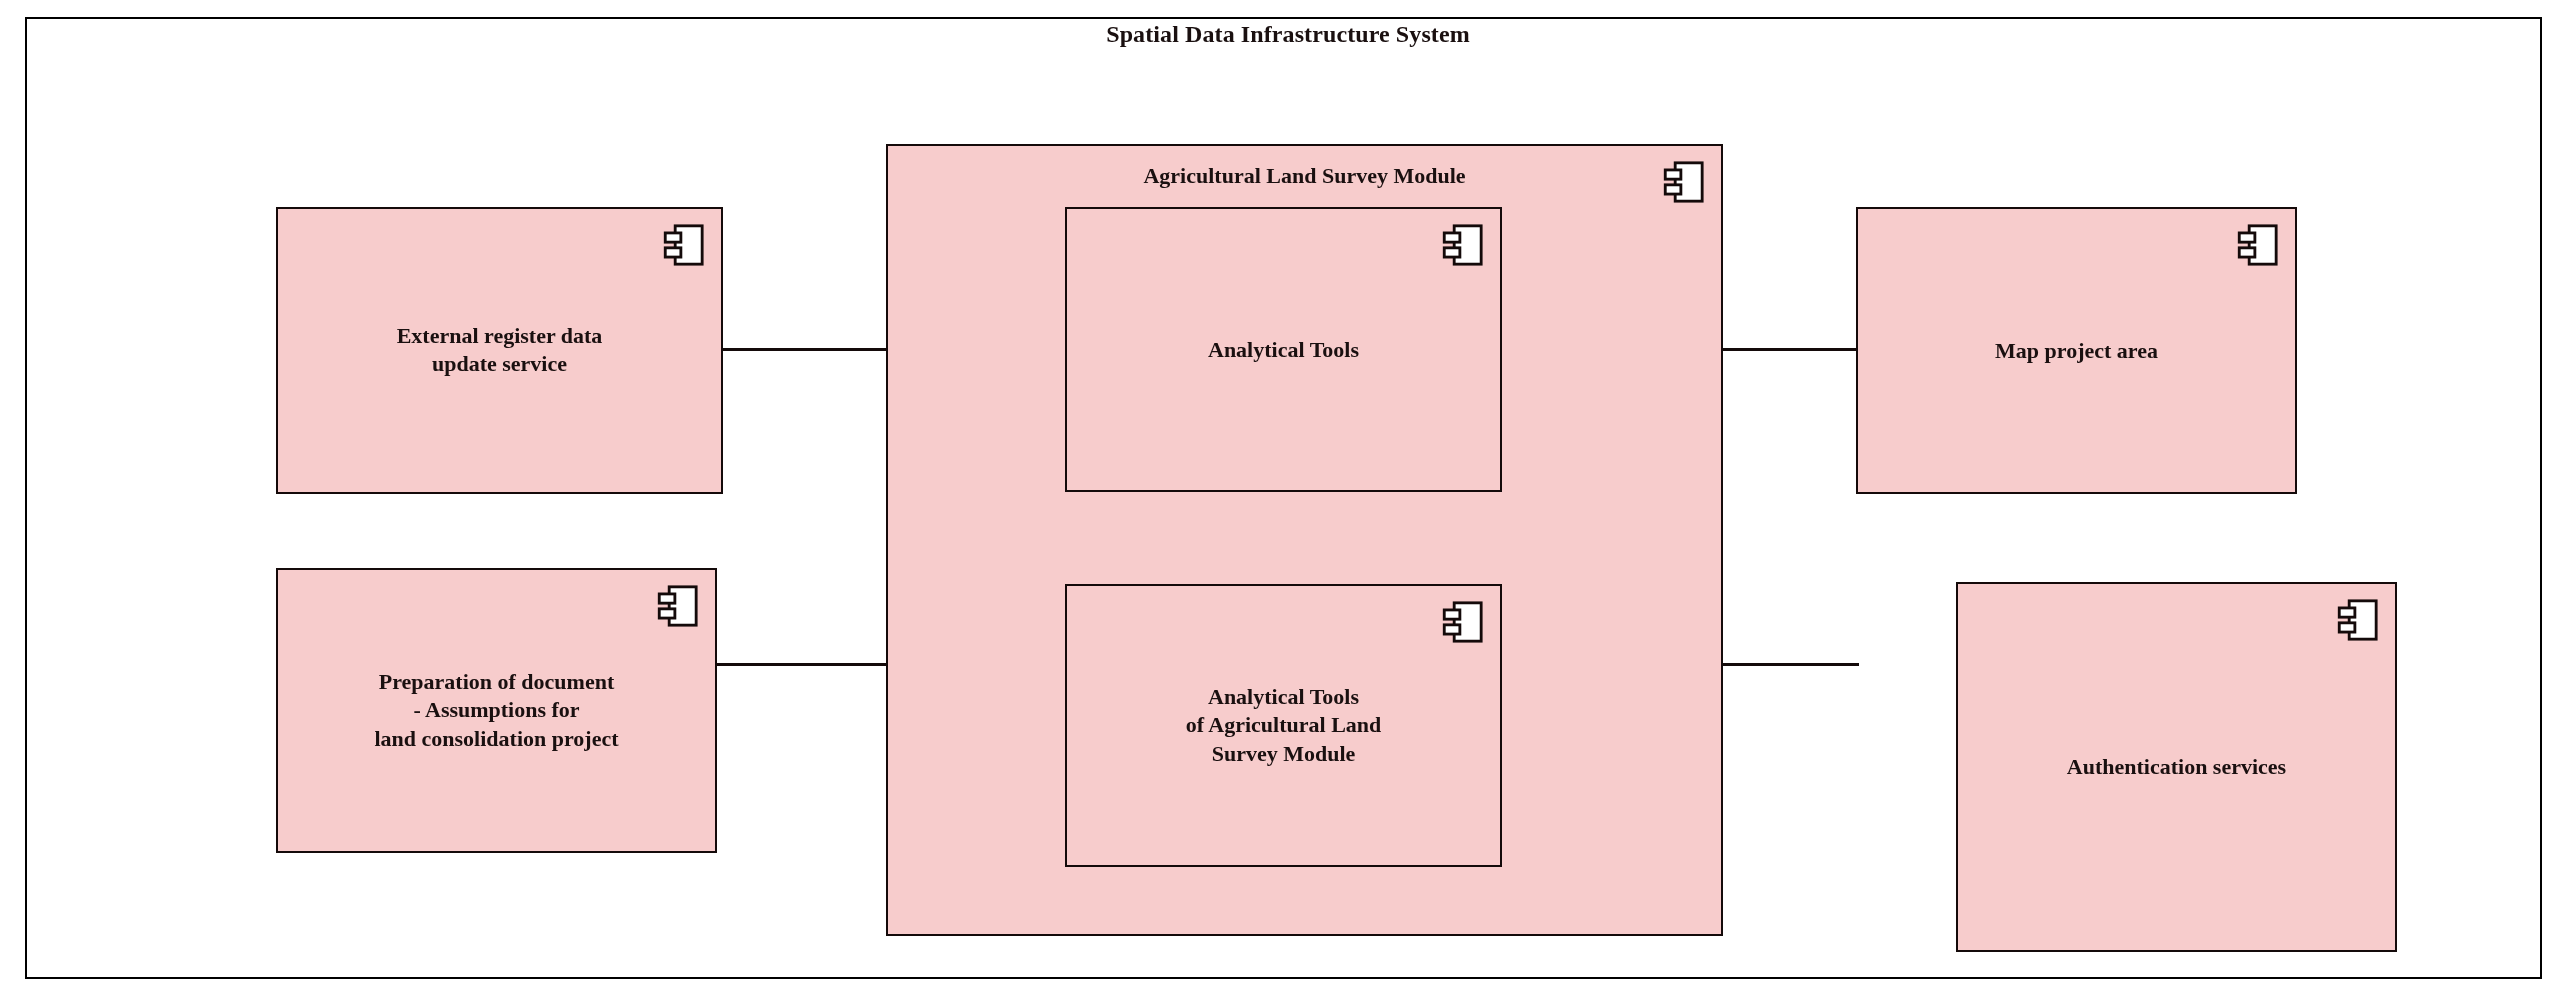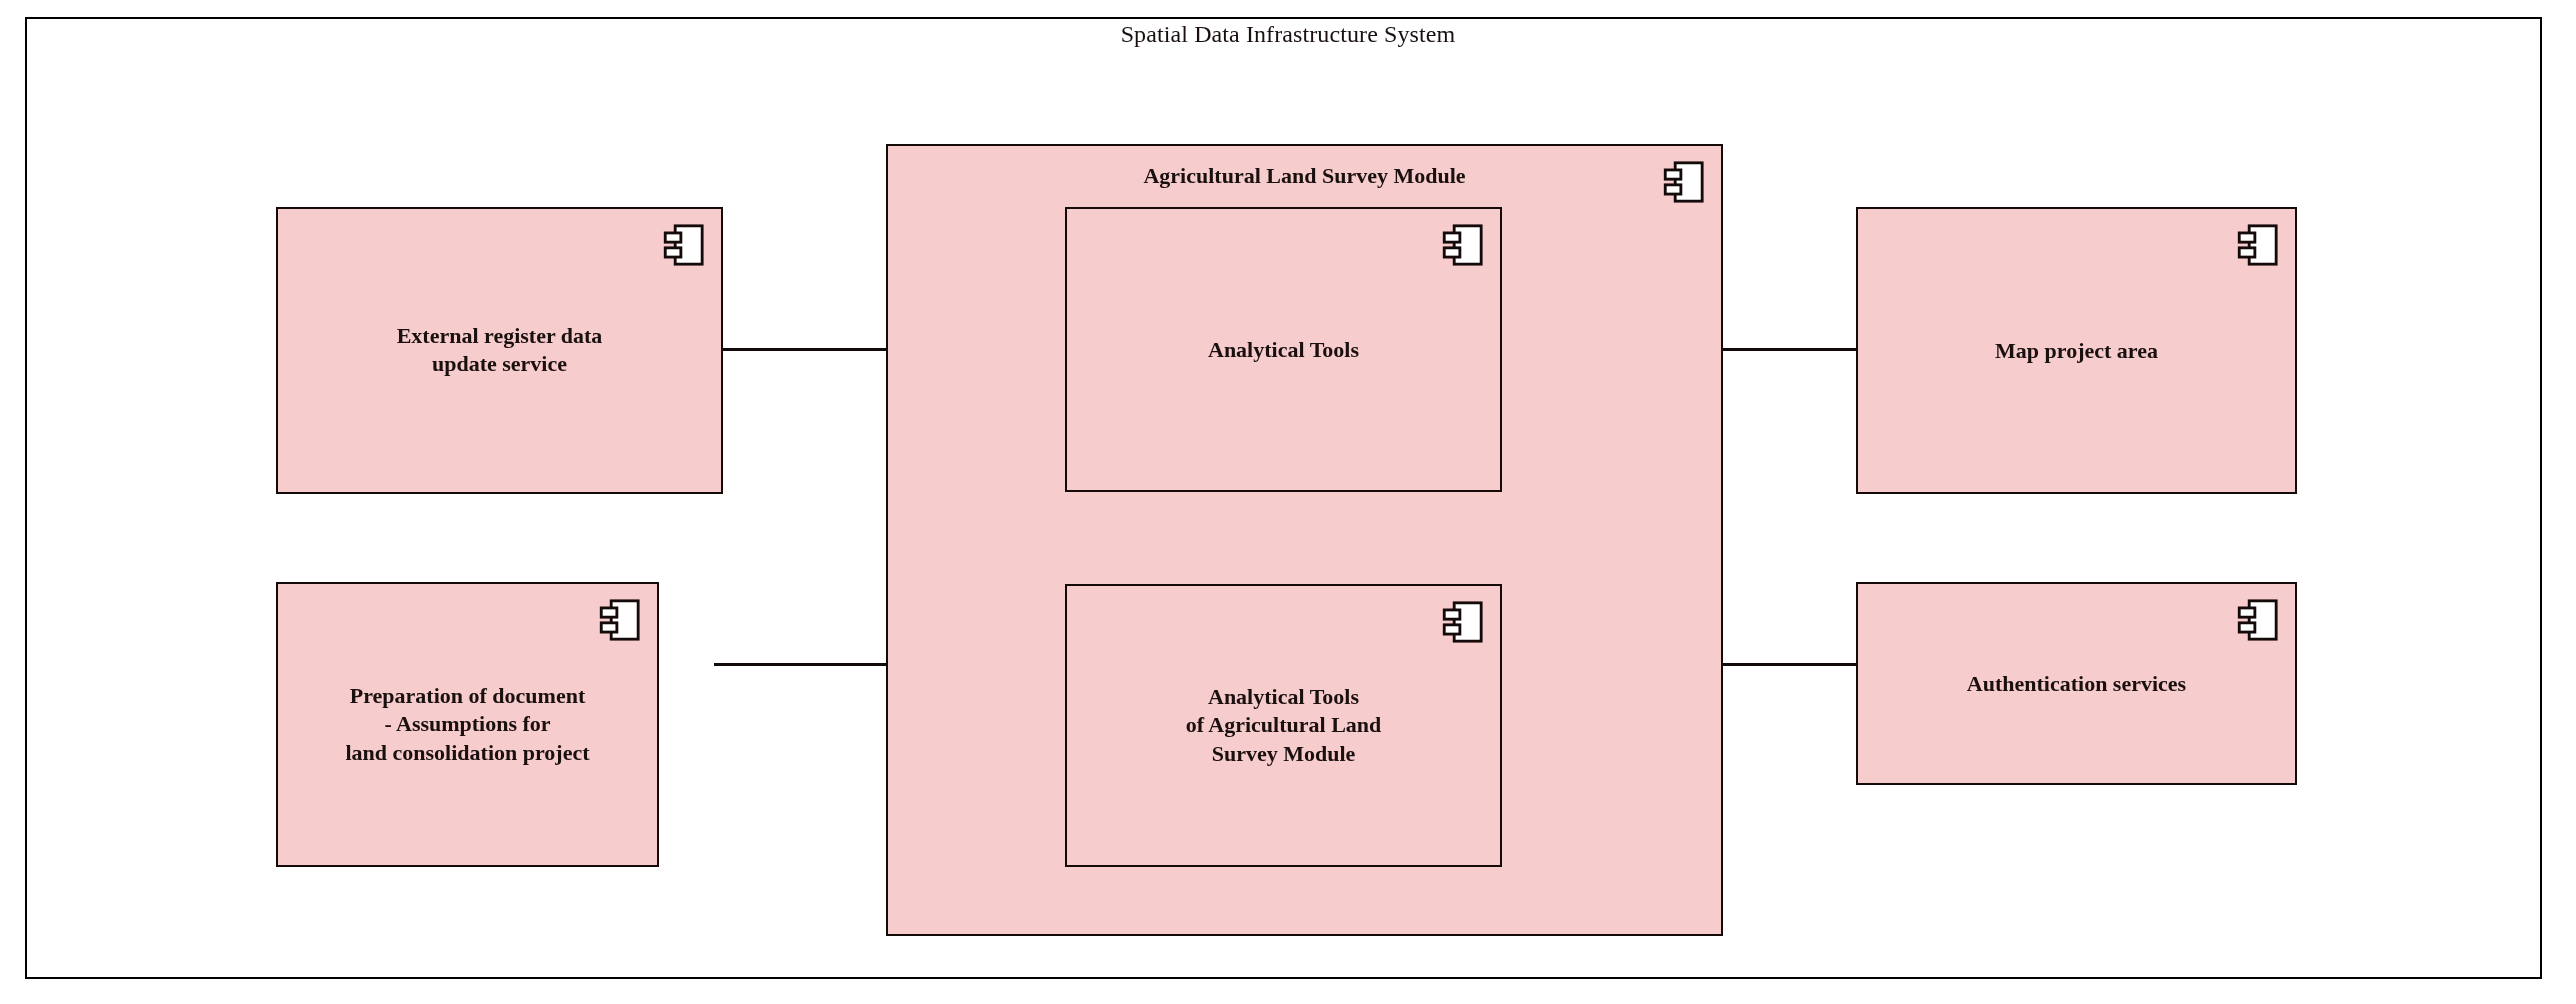--- a/index.html
+++ b/index.html
@@ -28,21 +28,21 @@
     background: #ffffff;
   }
 
   .system-title {
     position: absolute;
     left: 0;
     top: 21px;
     width: 2576px;
     text-align: center;
     font-size: 24px;
-    font-weight: normal;
+    font-weight: bold;
     color: #1a1010;
     letter-spacing: 0.1px;
   }
 
   
   .component {
     position: absolute;
     box-sizing: border-box;
     border: 2.8px solid #140a0a;
     background: #f7cccc;
@@ -166,21 +166,21 @@
       <svg width="44" height="44" viewBox="0 0 62 62">
         <rect x="20" y="4" width="38" height="54" fill="#ffffff" stroke="#140a0a" stroke-width="4"></rect>
         <rect x="6" y="14" width="22" height="13" fill="#ffffff" stroke="#140a0a" stroke-width="4"></rect>
         <rect x="6" y="35" width="22" height="13" fill="#ffffff" stroke="#140a0a" stroke-width="4"></rect>
       </svg>
     </span>
     <div class="component-label label-mid">External register data
 update service</div>
   </div>
 
-  <div class="component" style="left:276px; top:582px; width:383px; height:285px;">
+  <div class="component" style="left:276px; top:568px; width:441px; height:285px;">
     <span class="comp-icon" style="right:15.6px; top:14px;">
       <svg width="44" height="44" viewBox="0 0 62 62">
         <rect x="20" y="4" width="38" height="54" fill="#ffffff" stroke="#140a0a" stroke-width="4"></rect>
         <rect x="6" y="14" width="22" height="13" fill="#ffffff" stroke="#140a0a" stroke-width="4"></rect>
         <rect x="6" y="35" width="22" height="13" fill="#ffffff" stroke="#140a0a" stroke-width="4"></rect>
       </svg>
     </span>
     <div class="component-label label-mid">Preparation of document
 - Assumptions for
 land consolidation project</div>
@@ -190,21 +190,21 @@
     <span class="comp-icon" style="right:15.6px; top:14px;">
       <svg width="44" height="44" viewBox="0 0 62 62">
         <rect x="20" y="4" width="38" height="54" fill="#ffffff" stroke="#140a0a" stroke-width="4"></rect>
         <rect x="6" y="14" width="22" height="13" fill="#ffffff" stroke="#140a0a" stroke-width="4"></rect>
         <rect x="6" y="35" width="22" height="13" fill="#ffffff" stroke="#140a0a" stroke-width="4"></rect>
       </svg>
     </span>
     <div class="component-label label-mid">Map project area</div>
   </div>
 
-  <div class="component" style="left:1856px; top:582px; width:441px; height:203px;">
+  <div class="component" style="left:1956px; top:582px; width:441px; height:370px;">
     <span class="comp-icon" style="right:15.6px; top:14px;">
       <svg width="44" height="44" viewBox="0 0 62 62">
         <rect x="20" y="4" width="38" height="54" fill="#ffffff" stroke="#140a0a" stroke-width="4"></rect>
         <rect x="6" y="14" width="22" height="13" fill="#ffffff" stroke="#140a0a" stroke-width="4"></rect>
         <rect x="6" y="35" width="22" height="13" fill="#ffffff" stroke="#140a0a" stroke-width="4"></rect>
       </svg>
     </span>
     <div class="component-label label-mid">Authentication services</div>
   </div>
 

